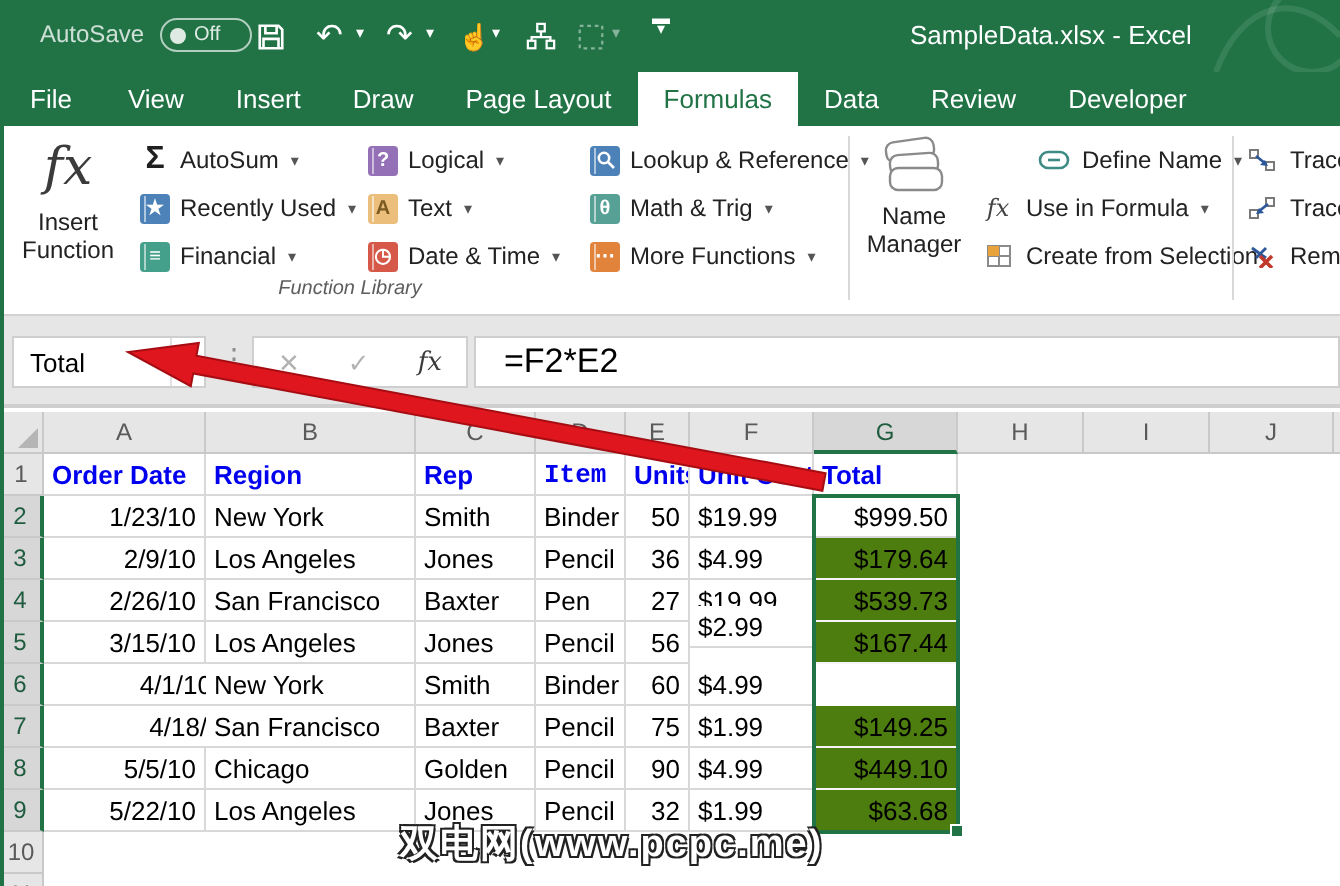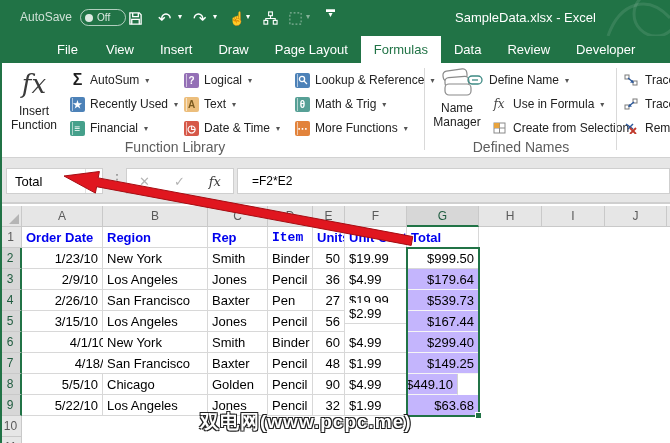--- a/index.html
+++ b/index.html
@@ -14,29 +14,29 @@
       border-radius:9px; display:flex; align-items:center; gap:4px; padding-left:4px;
       color:rgba(255,255,255,.85); font-size:10px; }
   #autosave-toggle .knob { width:8px; height:8px; border-radius:50%; background:rgba(255,255,255,.85); }
   .qat-btn { top:6px; height:24px; display:flex; align-items:center; color:#fff; font-size:16px; }
   .qat-caret { top:12px; font-size:8px; color:#fff; }
   #window-title { left:455px; top:10px; font-size:13px; color:#fff; white-space:nowrap; }
   #titlebar svg { display:block; }
 
   
   #tabrow { left:0; top:36px; width:670px; height:27px; background:#217346; display:flex;
-      padding-left:42px; overflow:hidden; }
+      overflow:hidden; }
   .tab { height:27px; display:flex; align-items:center; padding:0 13px; color:#fff; font-size:13px;
       white-space:nowrap; cursor:default; }
   .tab.active { background:#fff; color:#217346; }
   #tab-file { padding:0 15px; }
 
   
   #ribbon { left:0; top:63px; width:670px; height:95px; background:#fff; border-bottom:1px solid #d2d2d2; }
-  .group-label { position:absolute; top:76px; font-size:14px; color:#5d5d5d; text-align:center; }
+  .group-label { position:absolute; top:76px; font-size:10px; color:#5d5d5d; text-align:center;font-style:italic; }
   .vsep { position:absolute; top:5px; height:82px; width:1px; background:#d9d9d9; }
   #insert-function { left:6px; top:4px; width:56px; height:86px; display:flex; flex-direction:column;
       align-items:center; }
   #fx-big { font-family:"DejaVu Serif", serif; font-style:italic; font-size:26px; color:#3b3b3b; line-height:34px; }
   #insert-function .lbl { font-size:12px; color:#222; text-align:center; line-height:14px; margin-top:3px; }
   .rib-btn { position:absolute; height:22px; display:flex; align-items:center; gap:5px; font-size:12px;
       color:#222; white-space:nowrap; }
   .book { width:15px; height:15px; border-radius:2px; color:#fff; font-size:10px; font-weight:bold;
       display:flex; align-items:center; justify-content:center; position:relative; flex:0 0 auto; }
   .book::before { content:""; position:absolute; left:2px; top:1px; bottom:1px; width:1px;
@@ -55,42 +55,42 @@
       display:flex; align-items:center; }
   #name-box .val { font-size:13px; color:#000; padding-left:8px; flex:1; }
   #name-box .dd { width:17px; height:24px; border-left:1px solid #e2e2e2; display:flex; align-items:center;
       justify-content:center; font-size:8px; color:#555; }
   #fb-dots { left:110px; top:13px; font-size:14px; color:#8a8a8a; letter-spacing:-1px; }
   #fb-buttons { left:126px; top:10px; width:108px; height:26px; background:#fff; border:1px solid #cfcfcf;
       display:flex; align-items:center; justify-content:space-around; }
   .fb-ico { font-size:13px; color:#b3b3b3; }
   #fb-fx { font-family:"DejaVu Serif", serif; font-style:italic; color:#3b3b3b; font-size:13px; }
   #formula-field { left:237px; top:10px; width:433px; height:26px; background:#fff; border:1px solid #cfcfcf;
-      display:flex; align-items:center; font-size:12px; color:#000; padding-left:14px; }
+      display:flex; align-items:center; font-size:17px; color:#000; padding-left:14px; }
 
   
   #grid { left:0; top:203px; width:670px; height:240px; background:#fff; border-top:1px solid #cfcfcf; }
   .colhdr { position:absolute; top:2px; height:21px; background:#e6e6e6; border-right:1px solid #c9c9c9;
       border-bottom:1px solid #c9c9c9; font-size:12px; color:#5a5a5a; display:flex; align-items:center;
       justify-content:center; }
   .colhdr.sel { background:#d7d7d7; color:#1f5c3f; border-bottom:2px solid #217346; }
   #corner { left:0; top:2px; width:22px; height:21px; background:#e6e6e6; border-right:1px solid #c9c9c9;
       border-bottom:1px solid #c9c9c9; }
   #corner::after { content:""; position:absolute; right:2px; bottom:2px; border-style:solid;
       border-width:0 0 10px 10px; border-color:transparent transparent #b5b5b5 transparent; }
   .rowhdr { position:absolute; left:0; width:22px; background:#e6e6e6; border-right:1px solid #c9c9c9;
       border-bottom:1px solid #c9c9c9; font-size:12px; color:#5a5a5a; display:flex; align-items:center;
       justify-content:center; }
   .rowhdr.sel { background:#d7d7d7; color:#1f5c3f; border-right:2px solid #217346; }
   .cell { position:absolute; height:21px; border-right:1px solid #d8d8d8; border-bottom:1px solid #d8d8d8;
       font-size:13px; color:#000; display:flex; align-items:center; padding:0 4px; white-space:nowrap;
       overflow:hidden; background:#fff; }
   .cell.hdr { color:#0000ee; font-weight:bold; }
   .cell.r { justify-content:flex-end; }
-  .cell.selfill { background:#c4b5fd; border-bottom:1px solid #f5f5f5; border-right:1px solid #d2d2d2; }
+  .cell.selfill { background:#4d7c0f; border-bottom:1px solid #f5f5f5; border-right:1px solid #d2d2d2; }
   #range-border { position:absolute; border:2px solid #217346; pointer-events:none; }
   #fill-handle { position:absolute; width:7px; height:7px; background:#217346; border:1px solid #fff; }
 
   
   #arrow-svg { left:0; top:0; width:670px; height:443px; pointer-events:none; z-index:50; }
   #watermark { left:200px; top:409px; width:260px; font-size:19px; font-weight:bold; color:#fff;
       z-index:60; white-space:nowrap; letter-spacing:1px;
       text-shadow:-1px -1px 0 #222,1px -1px 0 #222,-1px 1px 0 #222,1px 1px 0 #222; }
   #win-edge { left:0; top:0; width:2px; height:443px; background:#217346; z-index:70; }
 </style>
@@ -222,21 +222,21 @@
       <g fill="#fff" stroke="#8a8a8a" stroke-width="1.2">
         <rect x="3" y="3" width="24" height="10" rx="4" transform="rotate(-8 15 8)"></rect>
         <rect x="5" y="10" width="24" height="10" rx="4" transform="rotate(-4 17 15)"></rect>
         <rect x="5" y="17" width="26" height="11" rx="4"></rect>
       </g>
     </svg>
     <span class="lbl"><span>Name</span><br>
     <span>Manager</span></span>
   </div>
   <div id="dn-buttons">
-      <div class="rib-btn" style="left: 466px; top: 6px;">
+      <div class="rib-btn" style="left: 518px; top: 6px;">
         <span class="dn-icon">
           <svg width="16" height="12" viewBox="0 0 16 12">
             <rect x="1" y="2" width="14" height="8" rx="4" fill="none" stroke="#3e8a84" stroke-width="1.3"></rect>
             <line x1="5" y1="6" x2="11" y2="6" stroke="#3e8a84" stroke-width="1.3"></line>
           </svg>
         </span>
         <span>Define Name</span>
         <span class="caret">▾</span>
       </div>
       <div class="rib-btn" style="left: 490px; top: 30px;">
@@ -253,21 +253,20 @@
               <rect x="1" y="1" width="11" height="10" fill="#fff"></rect>
               <line x1="1" y1="6" x2="12" y2="6"></line>
               <line x1="6.5" y1="1" x2="6.5" y2="11"></line>
             </g>
             <rect x="1" y="1" width="5.5" height="5" fill="#e8a33d"></rect>
           </svg>
         </span>
         <span>Create from Selection</span>
       </div>
     </div>
-  <div class="group-label" style="left:430px;width:182px">Defined Names</div>
   <div class="vsep" style="left:616px"></div>
   <div id="auditing" class="abs">
       <div class="rib-btn" style="left: 6px; top: 6px;">
         <span class="dn-icon">
           <svg width="14" height="12" viewBox="0 0 14 12">
             <rect x="1" y="1" width="4" height="4" fill="none" stroke="#7a7a7a"></rect>
             <rect x="9" y="7" width="4" height="4" fill="none" stroke="#7a7a7a"></rect>
             <line x1="4" y1="4" x2="9" y2="8" stroke="#2b579a" stroke-width="1.4"></line>
             <polygon points="10,9 6,8.5 8.5,6" fill="#2b579a"></polygon>
           </svg>
@@ -372,35 +371,34 @@
     <div class="cell" style="left: 268px; width: 45px; top: 107px;">Pencil</div>
     <div class="cell r" style="left: 313px; width: 32px; top: 107px;">56</div>
     <div class="cell" style="left: 345px; width: 62px; top: 99px;">$2.99</div>
     <div class="cell r selfill" style="left: 407px; width: 72px; top: 107px;">$167.44</div>
     <div class="cell r" style="left: 22px; width: 89px; top: 128px;">4/1/10</div>
     <div class="cell" style="left: 103px; width: 105px; top: 128px;">New York</div>
     <div class="cell" style="left: 208px; width: 60px; top: 128px;">Smith</div>
     <div class="cell" style="left: 268px; width: 45px; top: 128px;">Binder</div>
     <div class="cell r" style="left: 313px; width: 32px; top: 128px;">60</div>
     <div class="cell" style="left: 345px; width: 62px; top: 128px;">$4.99</div>
-    <div class="cell r selfill" style="left: 407px; width: 72px; top: 128px;">$299.40</div>
     <div class="cell r" style="left: 22px; width: 101px; top: 149px;">4/18/10</div>
     <div class="cell" style="left: 103px; width: 105px; top: 149px;">San Francisco</div>
     <div class="cell" style="left: 208px; width: 60px; top: 149px;">Baxter</div>
     <div class="cell" style="left: 268px; width: 45px; top: 149px;">Pencil</div>
-    <div class="cell r" style="left: 313px; width: 32px; top: 149px;">48</div>
+    <div class="cell r" style="left: 313px; width: 32px; top: 149px;">75</div>
     <div class="cell" style="left: 345px; width: 62px; top: 149px;">$1.99</div>
     <div class="cell r selfill" style="left: 407px; width: 72px; top: 149px;">$149.25</div>
     <div class="cell r" style="left: 22px; width: 81px; top: 170px;">5/5/10</div>
     <div class="cell" style="left: 103px; width: 105px; top: 170px;">Chicago</div>
     <div class="cell" style="left: 208px; width: 60px; top: 170px;">Golden</div>
     <div class="cell" style="left: 268px; width: 45px; top: 170px;">Pencil</div>
     <div class="cell r" style="left: 313px; width: 32px; top: 170px;">90</div>
     <div class="cell" style="left: 345px; width: 62px; top: 170px;">$4.99</div>
-    <div class="cell r selfill" style="left: 407px; width: 51px; top: 170px; padding-left: 44px;">$449.10</div>
+    <div class="cell r selfill" style="left: 407px; width: 72px; top: 170px; padding-left: 44px;">$449.10</div>
     <div class="cell r" style="left: 22px; width: 81px; top: 191px;">5/22/10</div>
     <div class="cell" style="left: 103px; width: 105px; top: 191px;">Los Angeles</div>
     <div class="cell" style="left: 208px; width: 60px; top: 191px;">Jones</div>
     <div class="cell" style="left: 268px; width: 45px; top: 191px;">Pencil</div>
     <div class="cell r" style="left: 313px; width: 32px; top: 191px;">32</div>
     <div class="cell" style="left: 345px; width: 62px; top: 191px;">$1.99</div>
     <div class="cell r selfill" style="left: 407px; width: 72px; top: 191px;">$63.68</div>
     <div id="range-border" style="left: 406px; top: 43px; width: 74px; height: 170px;"></div>
     <div id="fill-handle" style="left: 475px; top: 208px;"></div>
   </div>

